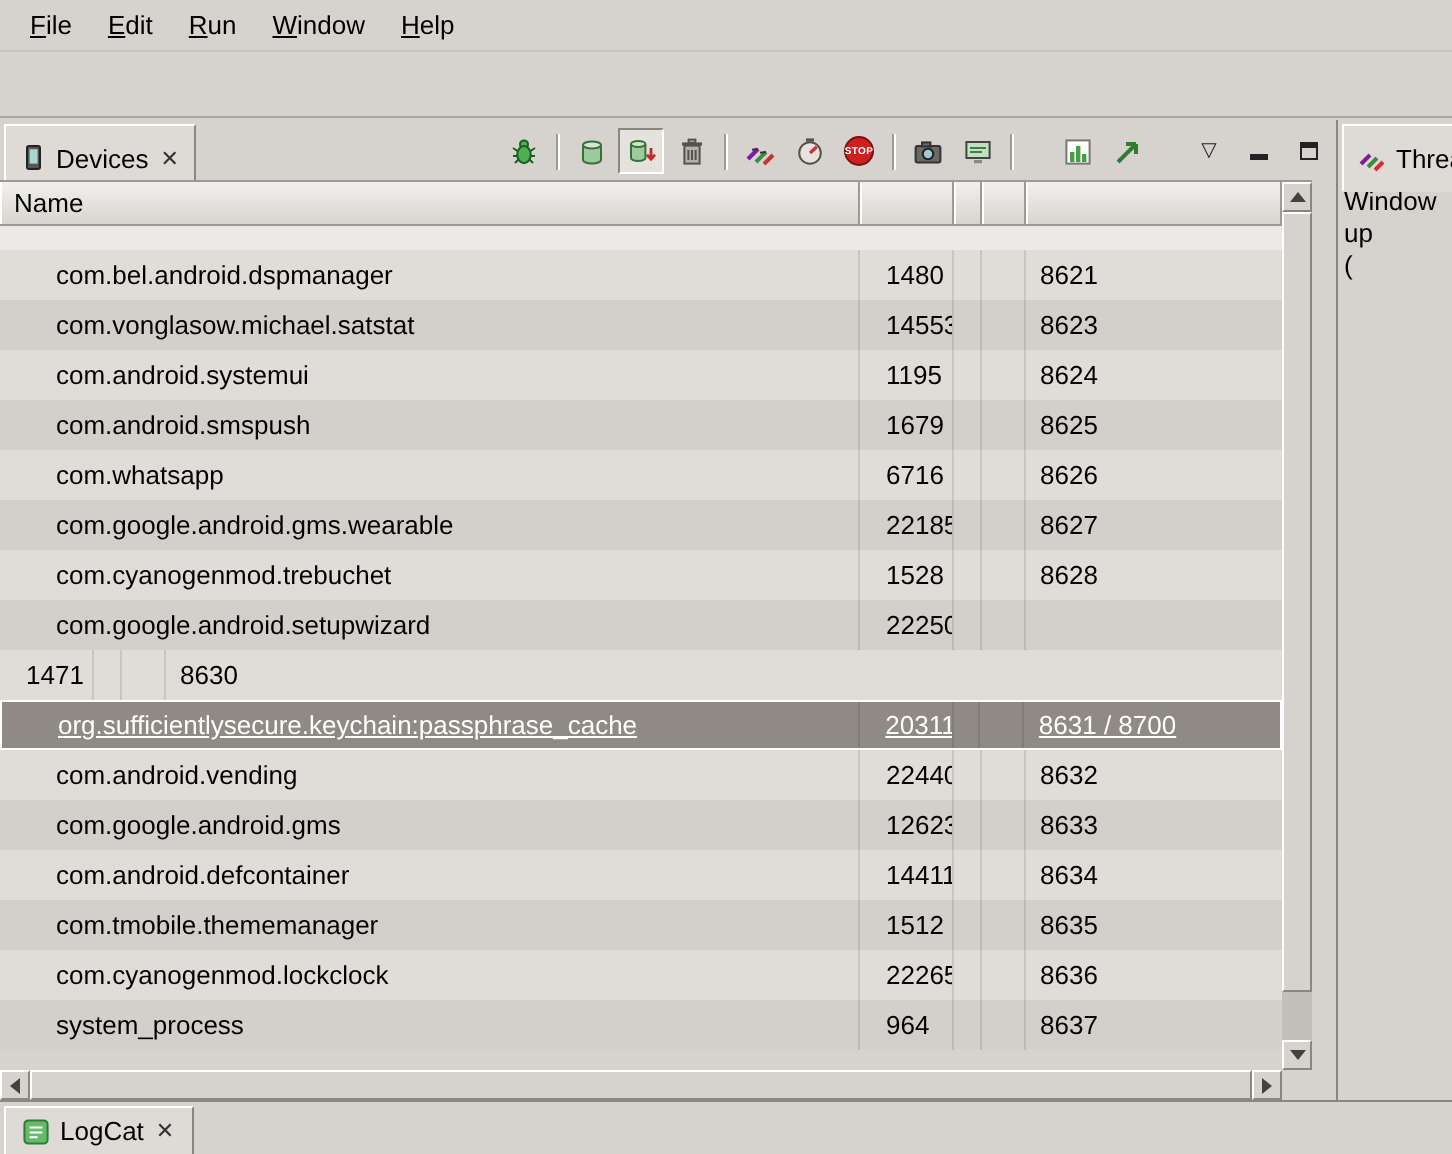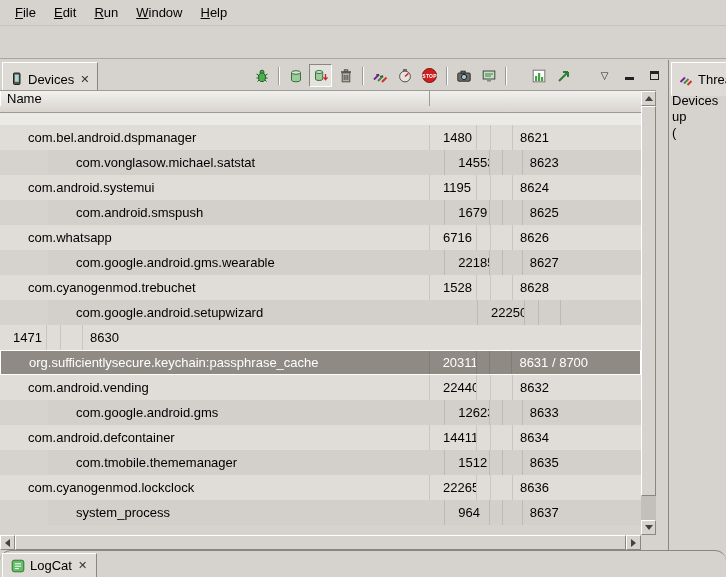--- a/index.html
+++ b/index.html
@@ -64,35 +64,34 @@
   .max-box { width: 9px; height: 9px; border: 1px solid #222; border-top-width: 3px; }
   
   #table-area {
     position: absolute; left: 0; top: 30px; right: 12px; bottom: 15px;
     background: #d6d3ce; border-top: 1px solid #9c9a94;
   }
   #table-header {
     display: flex; height: 22px; width: 641px;
     background: linear-gradient(#f2f0ed, #d8d5d0);
     border-bottom: 1px solid #9c9a94;
-    flex-direction: column;
   }
   .hcell {
     border-right: 1px solid #9c9a94; border-left: 1px solid #fff;
     display: flex; align-items: center; padding-left: 6px; overflow: hidden;
   }
   .hc-name { width: 430px; } .hc-pid { width: 47px; } .hc-a { width: 14px; }
   .hc-b { width: 22px; } .hc-port { width: 128px; }
   #rows-wrap { position: absolute; left: 0; top: 22px; width: 641px; bottom: 0; overflow: hidden; }
   #partial-row { height: 12px; background: #eceae6; }
   .trow { display: flex; height: 25px; align-items: flex-end; }
   .trow.even { background: #e0ddd8; }
-  .trow.odd  { background: #d3d0cb; margin-left: 48px; }
+  .trow.odd  { background: #d3d0cb; }
   .trow.selected {
-    background: #8f8b84; color: #fff; border: 1px solid #ffffff;
+    background: #8f8b84; color: #fff; border: 1px solid #ffffff; text-decoration: underline;
   }
   .tcell { height: 100%; display: flex; align-items: center; overflow: hidden;
            border-right: 1px solid rgba(0,0,0,0.10); white-space: nowrap; }
   .tc-name { width: 430px; padding-left: 28px; }
   .tc-pid  { width: 47px;  padding-left: 13px; }
   .tc-a { width: 14px; } .tc-b { width: 22px; }
   .tc-port { width: 128px; padding-left: 7px; border-right: none; }
   
   .sb-btn {
     width: 15px; height: 15px; background: #d6d3ce;
@@ -120,21 +119,21 @@
   #hscroll-thumb {
     position: absolute; left: 15px; top: 0; height: 15px; width: 611px;
     background: #d6d3ce; border: 1px solid; border-color: #ffffff #8a877f #8a877f #ffffff;
   }
   #hscroll-corner { position: absolute; right: 0; top: 0; width: 15px; height: 15px; background: #d6d3ce; }
   
   #threads-content { padding: 3px 3px; line-height: 16px; }
   
   #bottom-bar {
     position: absolute; left: 0; top: 550px; width: 726px; height: 27px;
-    background: #d6d3ce; border-top: 1px solid #8a877f; border-radius: 11px;
+    background: #d6d3ce; border-top: 1px solid #8a877f;
   }
   #logcat-tab {
     position: absolute; left: 2px; top: 2px; height: 25px;
     display: flex; align-items: center; gap: 5px; padding: 0 8px;
     background: #dedbd6; border: 1px solid; border-color: #ffffff #8a877f #8a877f #ffffff;
   }
   svg { display: block; }
 </style>
 </head>
 <body>
@@ -409,21 +408,21 @@
           <svg width="14" height="14" viewBox="0 0 14 14">
             <path d="M1.5 10 L6 5.5" stroke="#7b1fa2" stroke-width="2"></path>
             <path d="M5 11.5 L9.5 7" stroke="#388e3c" stroke-width="2"></path>
             <path d="M8.5 13 L12.5 9" stroke="#d32f2f" stroke-width="2"></path>
           </svg>
         </span>
         <span>Threads</span>
       </div>
     </div>
     <div id="threads-content">
-      <div>Devices up</div>
+      <div>Window up</div>
       <div>(</div>
     </div>
   </div>
 </div>
 
 <div id="bottom-bar">
   <div id="logcat-tab">
     <span>
       <svg width="14" height="14" viewBox="0 0 14 14">
         <rect x="1.2" y="1.2" width="11.6" height="11.6" rx="2" fill="#66bb6a" stroke="#2e7d32"></rect>

